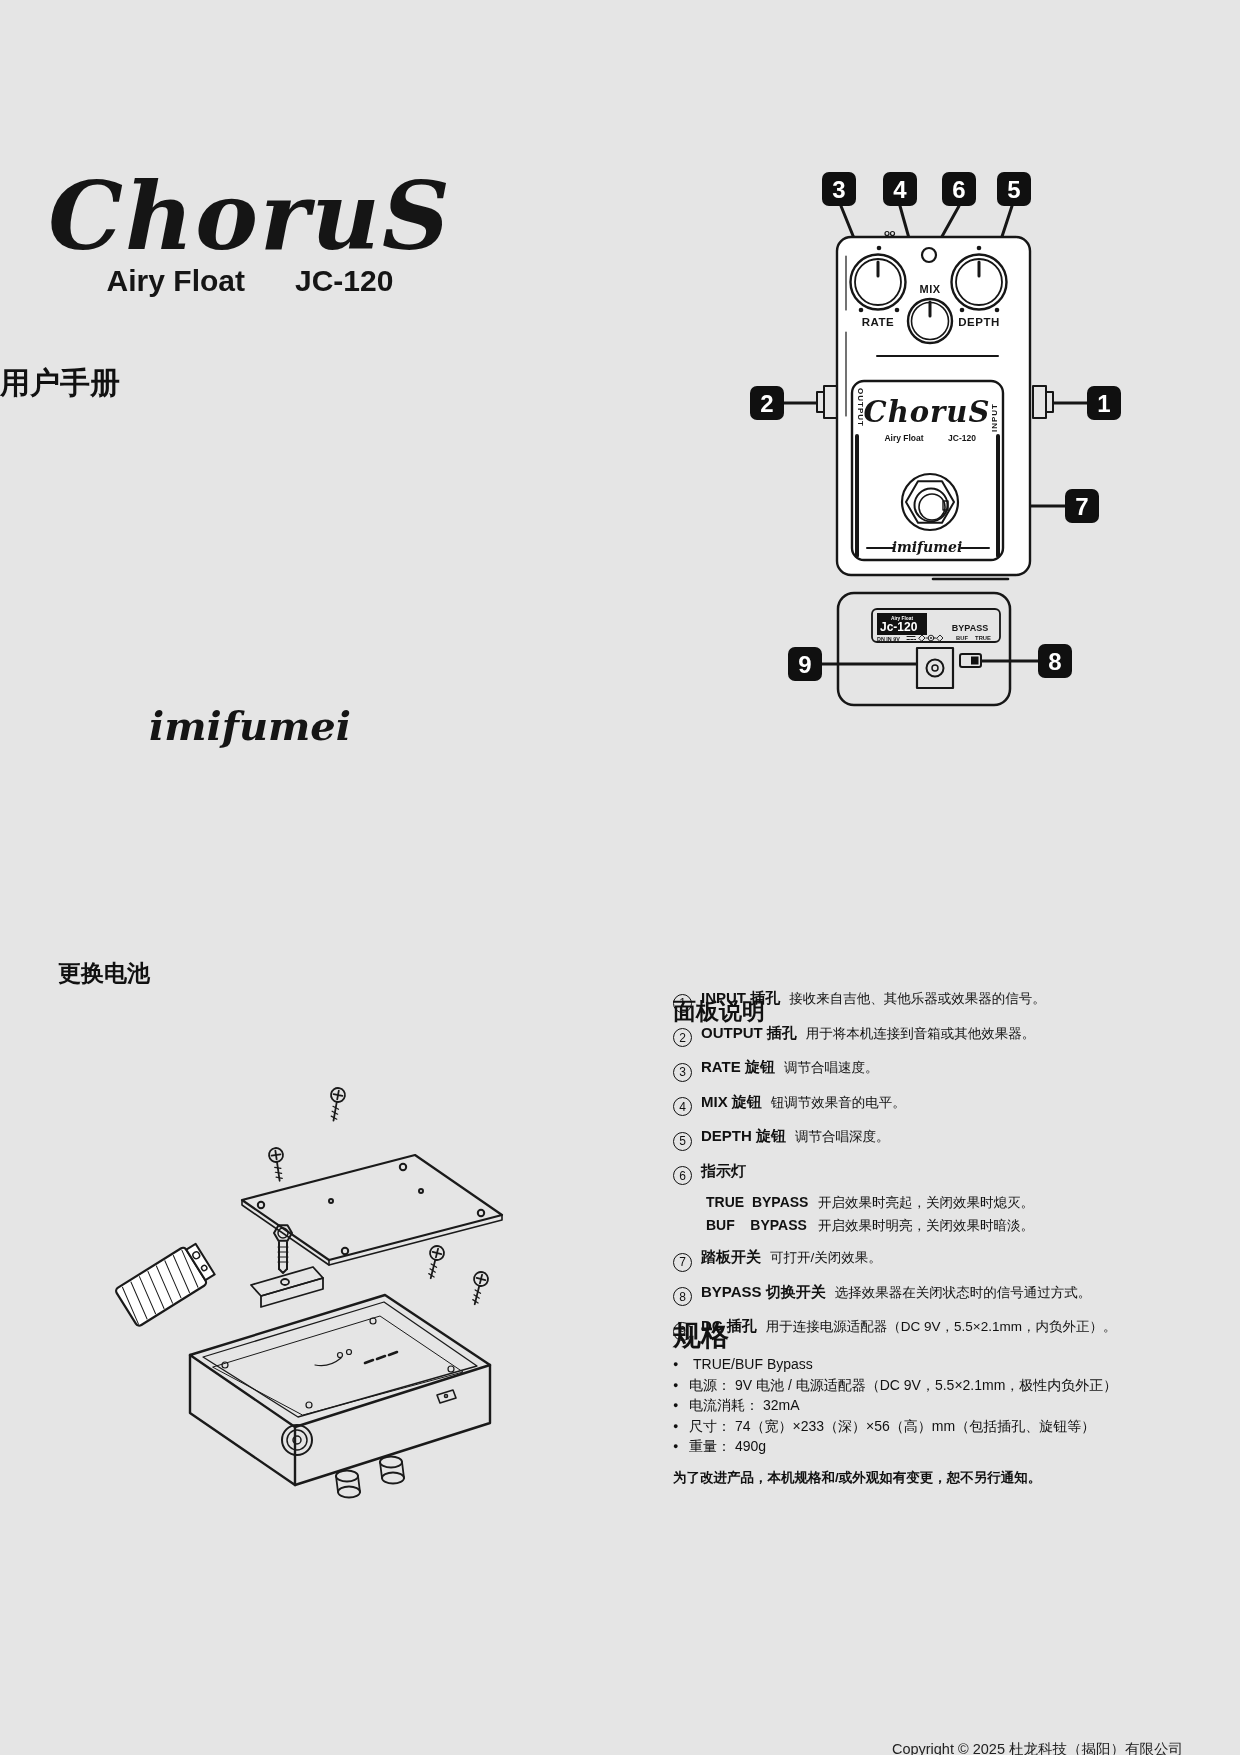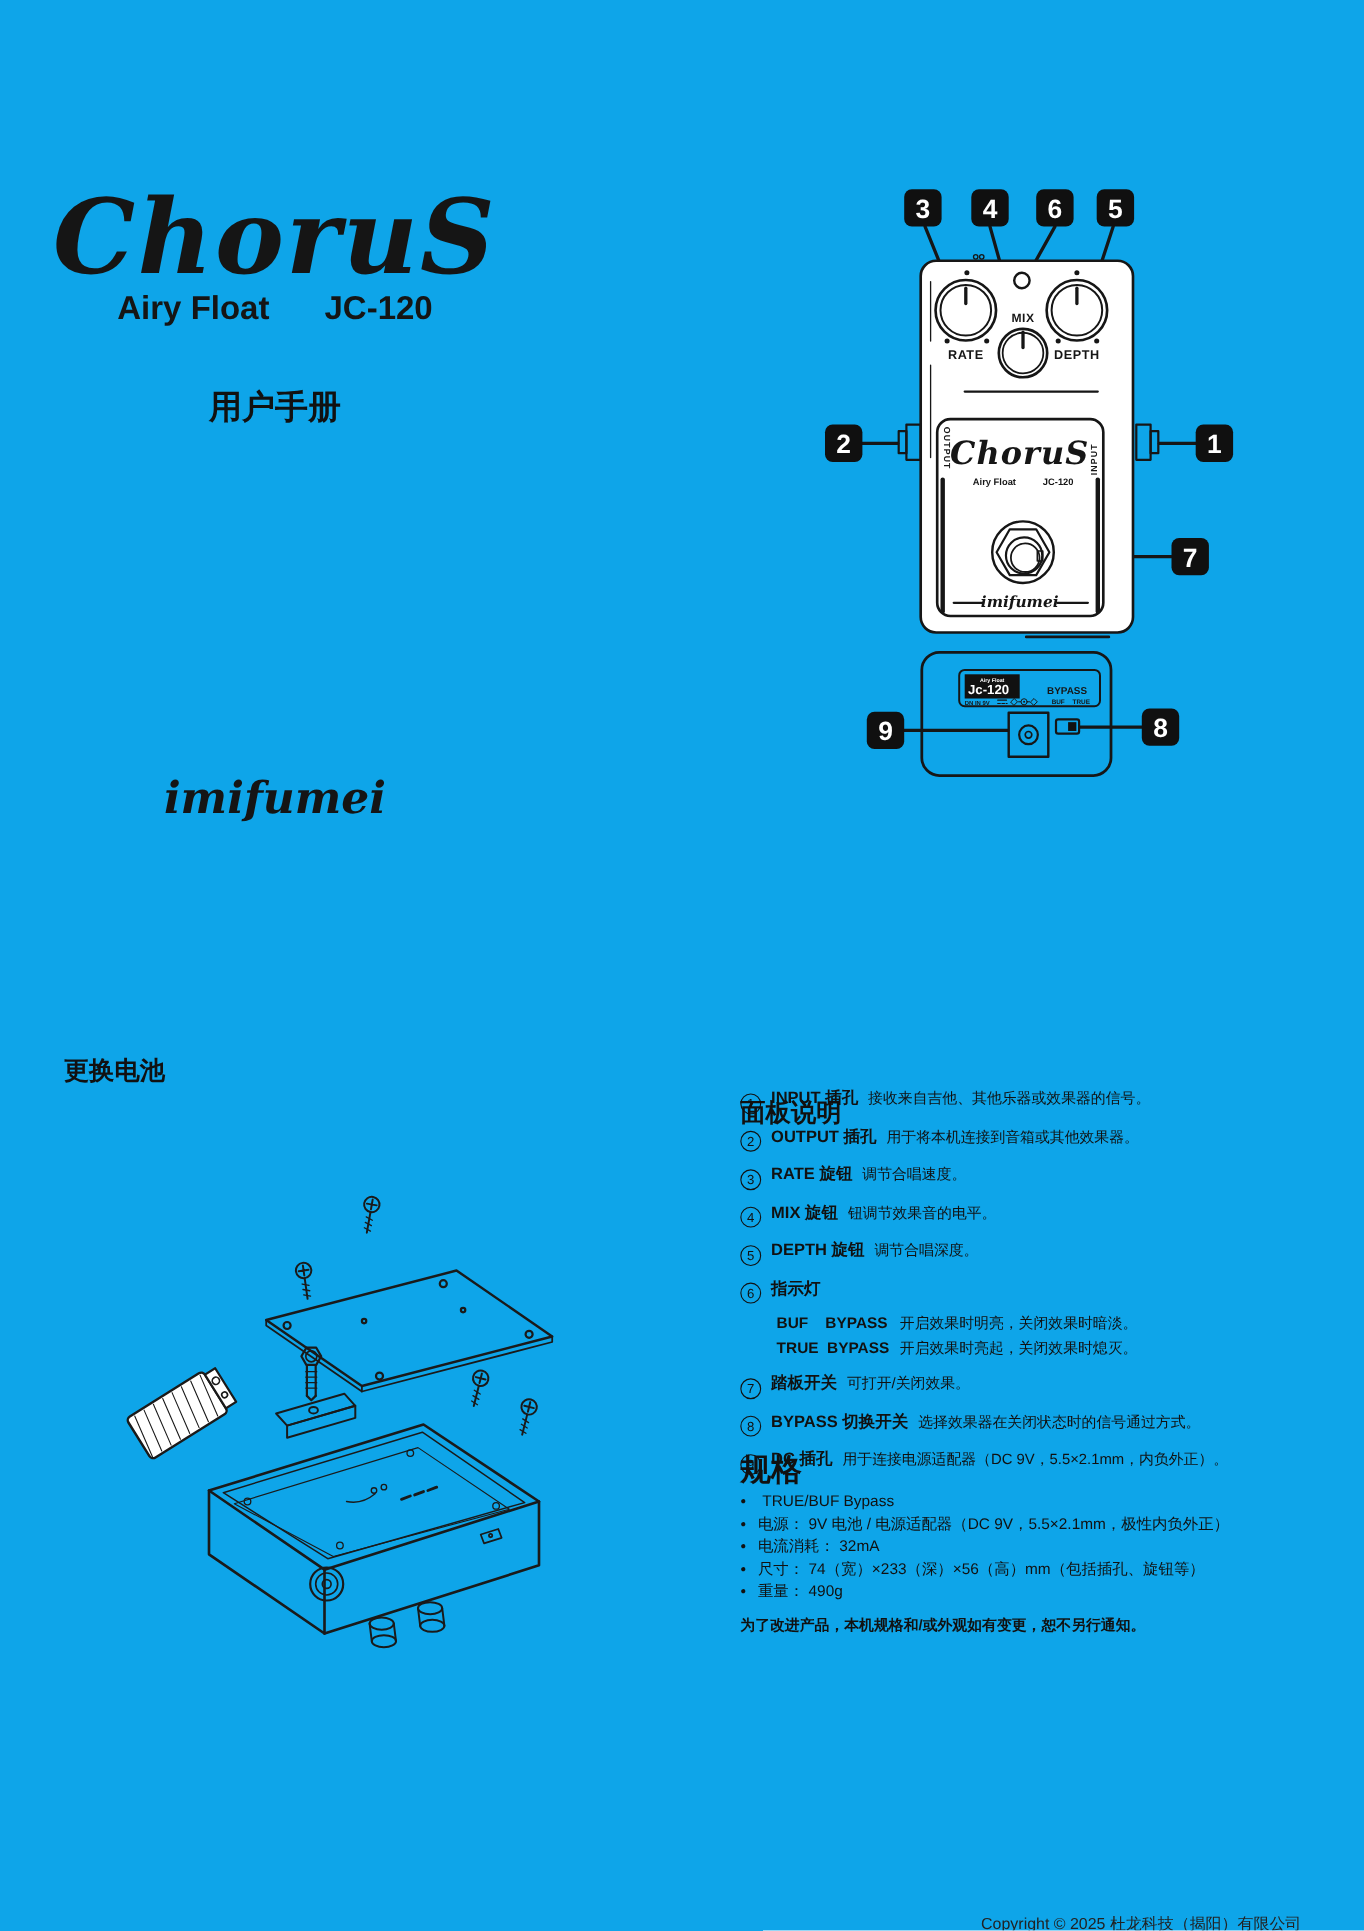--- a/index.html
+++ b/index.html
@@ -1,31 +1,31 @@
 <!DOCTYPE html>
 <html><head>
 <meta charset="utf-8">
 <style>
   * { margin:0; padding:0; box-sizing:border-box; }
   html,body { background:#ffffff; }
   .page {
-    position:relative; width:1240px; height:1755px; background:#0ea5e9;
+    position:relative; width:1240px; height:1755px; background:#e5e5e5;
     font-family:"Liberation Sans","DejaVu Sans",sans-serif; color:#111;
     overflow:hidden;
     padding-left:28px;
   }
   .chorus-logo {
     position:absolute; left:0; top:168px; width:500px;
     font-family:"DejaVu Serif","Liberation Serif",serif;
     font-style:italic; font-weight:700; font-size:94px; line-height:96px;
     letter-spacing:2px; color:#151515; text-align:center;
   }
   .brand-sub { position:absolute; left:0; top:264px; width:500px; display:flex; justify-content:center; gap:50px;
     font-weight:700; font-size:30px; line-height:34px; color:#151515; }
-  .manual-title { position:absolute; left:0; top:352px; width:500px; text-align:center;
+  .manual-title { position:absolute; left:0; top:364px; width:500px; 
     font-weight:700; font-size:30px; line-height:38px; color:#111; }
   .maker-logo { position:absolute; left:0; top:698px; width:500px; text-align:center;
     font-family:"DejaVu Serif","Liberation Serif",serif; font-style:italic; font-weight:700;
     font-size:40px; line-height:56px; color:#151515; }
   
   .h-battery { position:absolute; left:58px; top:944px; font-size:23px; font-weight:700;margin-top:14px; }
   .h-panel   { position:absolute; left:673px; top:996px; font-size:23px; font-weight:700; }
   .h-spec    { position:absolute; left:673px; top:1317px; font-size:28px; font-weight:700; }
   
   .panel-list { position:absolute; left:673px; top:988px; width:470px; }
@@ -326,27 +326,27 @@
     <div class="p-item">
       <span class="cnum">4</span><span class="p-label">MIX 旋钮</span><span class="p-desc">钮调节效果音的电平。</span>
     </div>
     <div class="p-item">
       <span class="cnum">5</span><span class="p-label">DEPTH 旋钮</span><span class="p-desc">调节合唱深度。</span>
     </div>
     <div class="p-item">
       <span class="cnum">6</span><span class="p-label">指示灯</span>
       <div class="ind-rows">
         <div class="ind-row">
+          <span class="ind-mode">TRUE  BYPASS</span>
+          <span class="ind-desc">开启效果时亮起，关闭效果时熄灭。</span>
+        </div>
+        <div class="ind-row">
           <span class="ind-mode">BUF    BYPASS</span>
           <span class="ind-desc">开启效果时明亮，关闭效果时暗淡。</span>
         </div>
-        <div class="ind-row">
-          <span class="ind-mode">TRUE  BYPASS</span>
-          <span class="ind-desc">开启效果时亮起，关闭效果时熄灭。</span>
-        </div>
       </div>
     </div>
     <div class="p-item">
       <span class="cnum">7</span><span class="p-label">踏板开关</span><span class="p-desc">可打开/关闭效果。</span>
     </div>
     <div class="p-item">
       <span class="cnum">8</span><span class="p-label">BYPASS 切换开关</span><span class="p-desc">选择效果器在关闭状态时的信号通过方式。</span>
     </div>
     <div class="p-item">
       <span class="cnum">9</span><span class="p-label">DC 插孔</span><span class="p-desc">用于连接电源适配器（DC 9V，5.5×2.1mm，内负外正）。</span>

